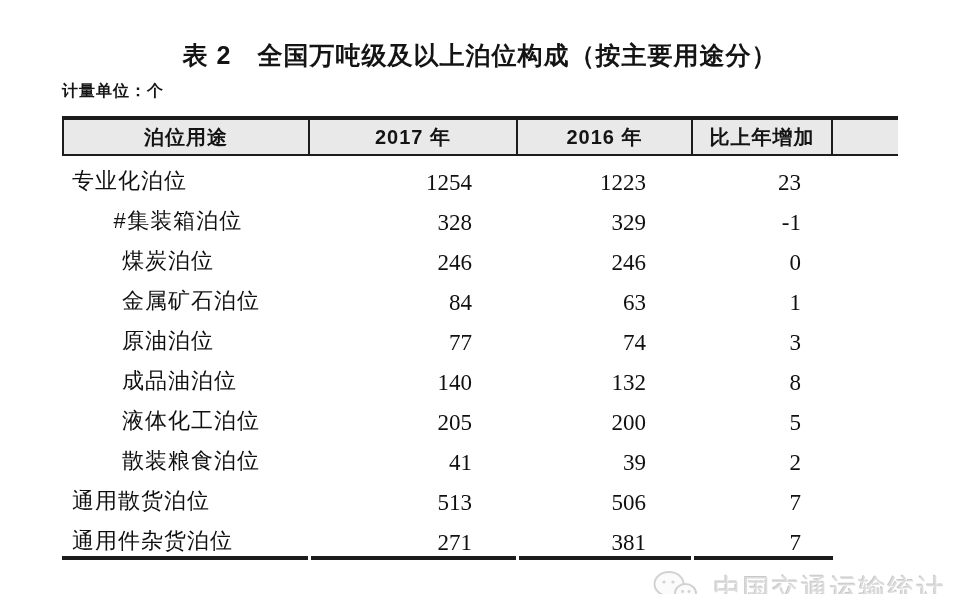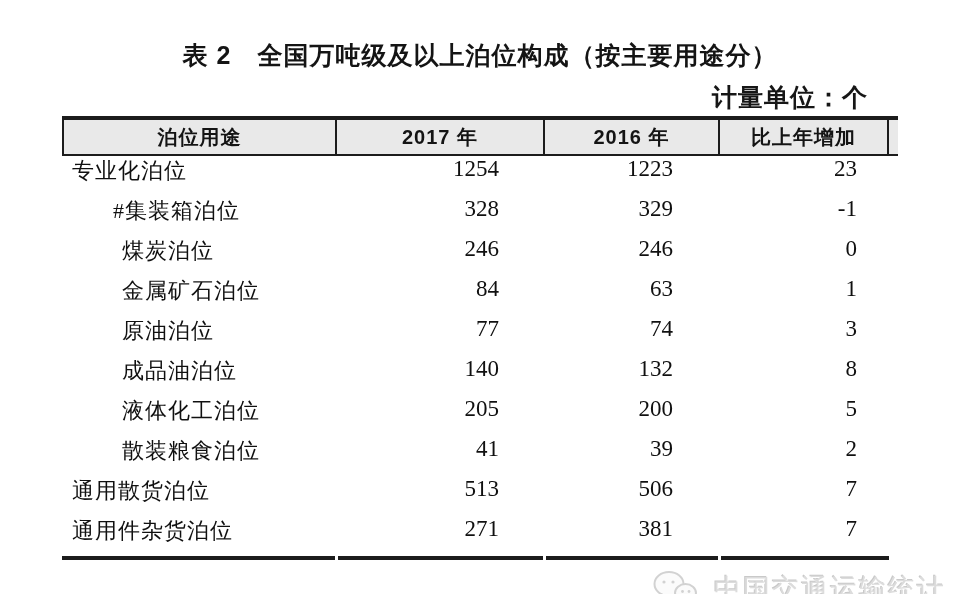--- a/index.html
+++ b/index.html
@@ -17,47 +17,47 @@
   .title {
     position:absolute; top:7px; left:62px; width:836px;
     text-align:center;
     font-family:"Liberation Sans","DejaVu Sans",sans-serif;
     font-weight:bold; font-size:25px; letter-spacing:1px;
     color:#141414;
   }
   
   .unit {
     position:absolute; top:49px; left:62px; width:836px;
-    text-align:right; padding-right:30px;
+    text-align:left; padding-right:30px;
     font-family:"Liberation Sans","DejaVu Sans",sans-serif;
-    font-weight:bold; font-size:25px; letter-spacing:1px;
+    font-weight:bold; font-size:16px; letter-spacing:1px;
     color:#161616;
   }
   
   .table-wrap { position:absolute; top:84px; left:62px; width:836px; }
   .thead {
     display:flex; height:40px;
     background:#e9e9e9;
     border-top:4px solid #1c1c1c;
     border-bottom:2px solid #1c1c1c;
   }
   .th {
     display:flex; align-items:center; justify-content:center;
     font-family:"Liberation Sans","DejaVu Sans",sans-serif;
     font-weight:bold; font-size:20px; letter-spacing:1px;
     color:#141414;
     border-left:2px solid #1c1c1c;
   }
   .th:last-child { border-right:2px solid #1c1c1c; }
-  .c1 { width:273px; }
+  .c1 { width:246px;font-family:Liberation Mono, monospace; }
   .c2 { width:208px; }
   .c3 { width:175px; }
-  .c4 { width:171px; }
+  .c4 { width:142px; }
   .tbody { background:#ffffff; }
-  .tr { display:flex; height:40px; align-items:flex-start; }
+  .tr { display:flex; height:40px; align-items:flex-end; }
   .td { font-size:22px; color:#101010; }
   .td.label { text-align:left; letter-spacing:1px; }
   .indent-0 { padding-left:10px; }
   .indent-1 { padding-left:51px; }
   .indent-2 { padding-left:60px; }
   .td.num { text-align:right; font-size:23px; }
   .td.num.c2 { padding-right:44px; }
   .td.num.c3 { padding-right:45px; }
   .td.num.c4 { padding-right:32px; }
   .bottom-border { display:flex; height:4px; }

